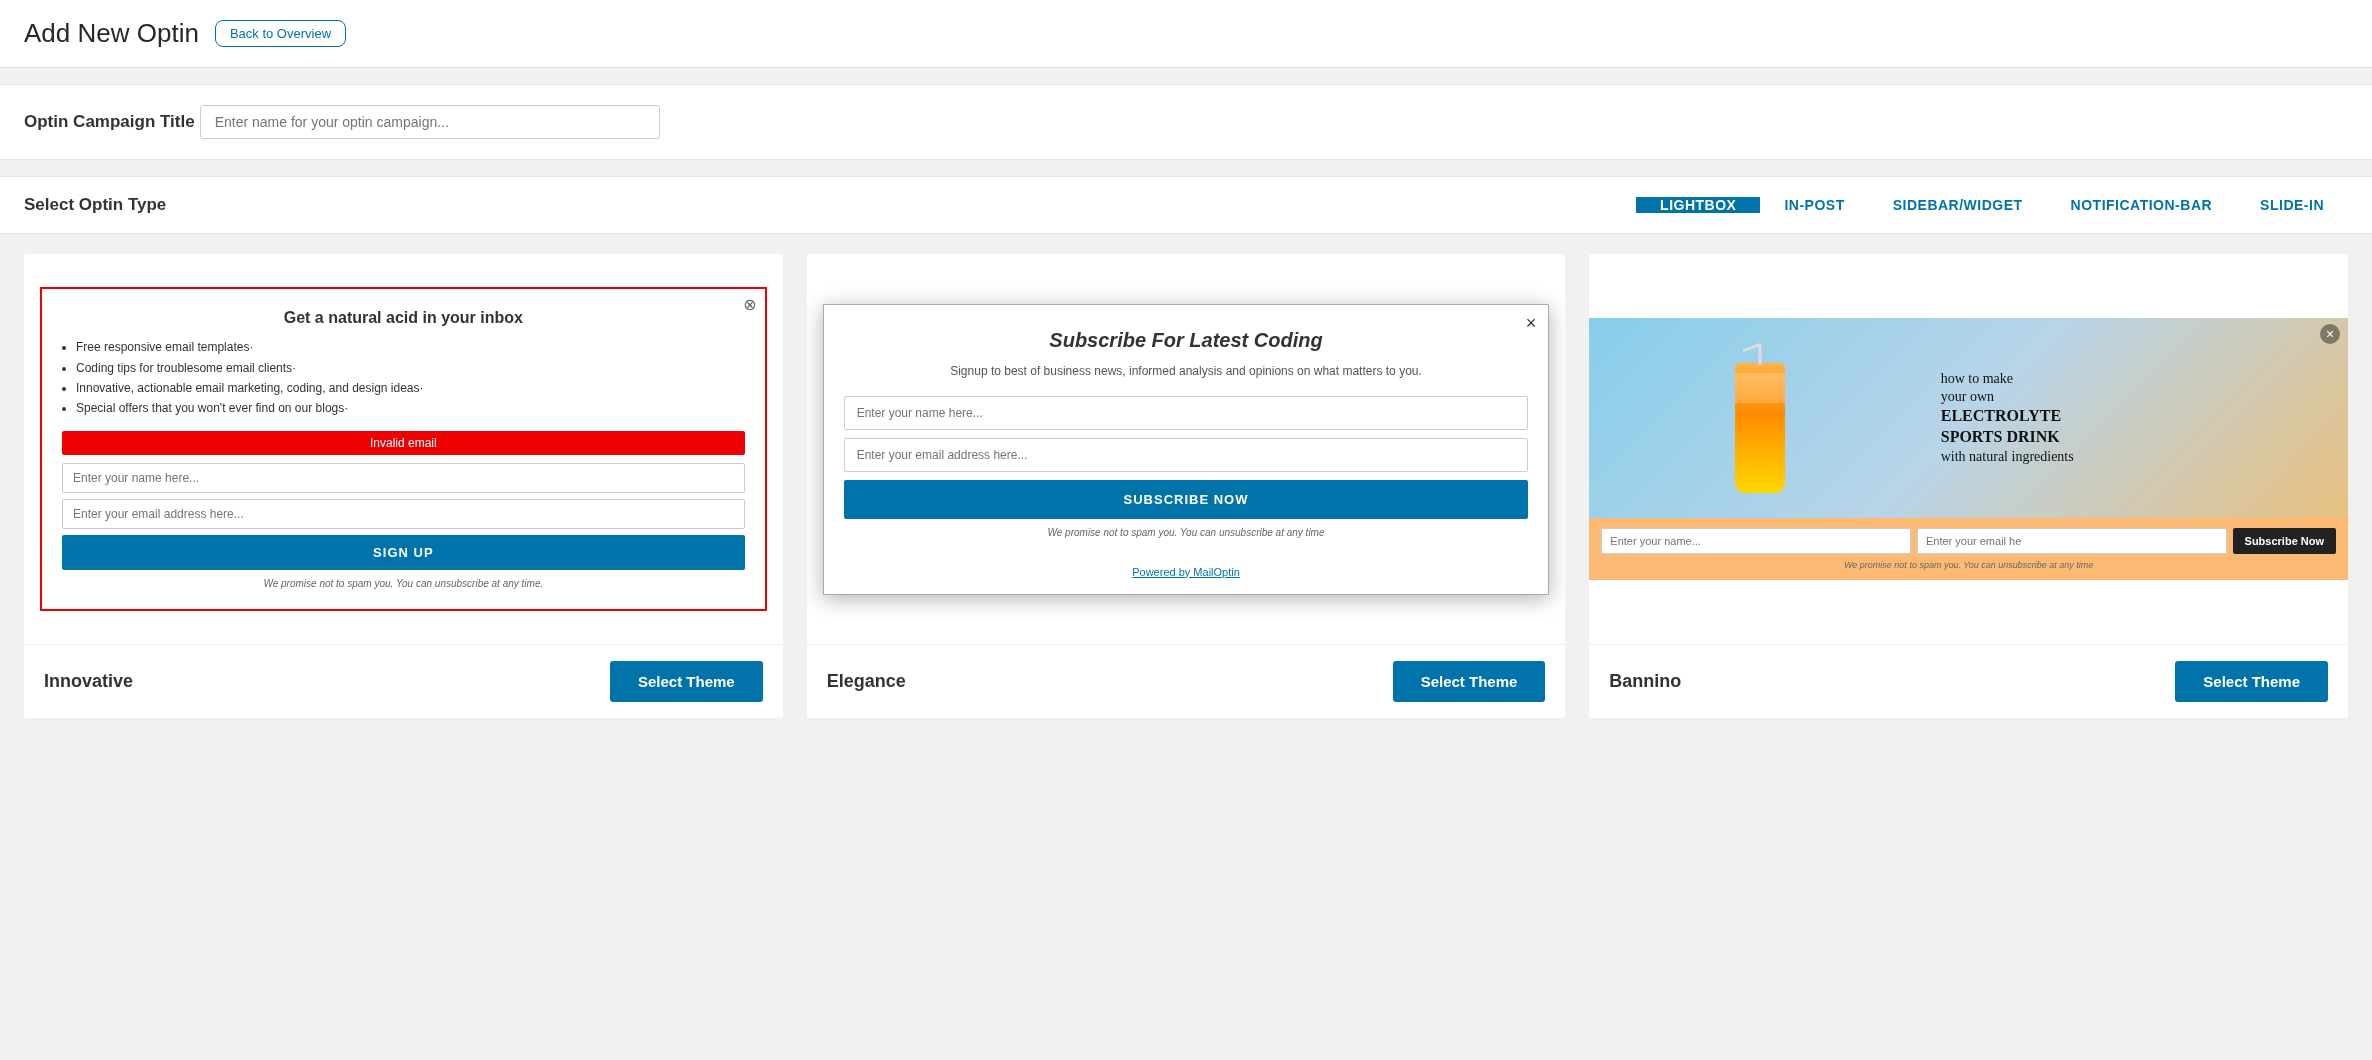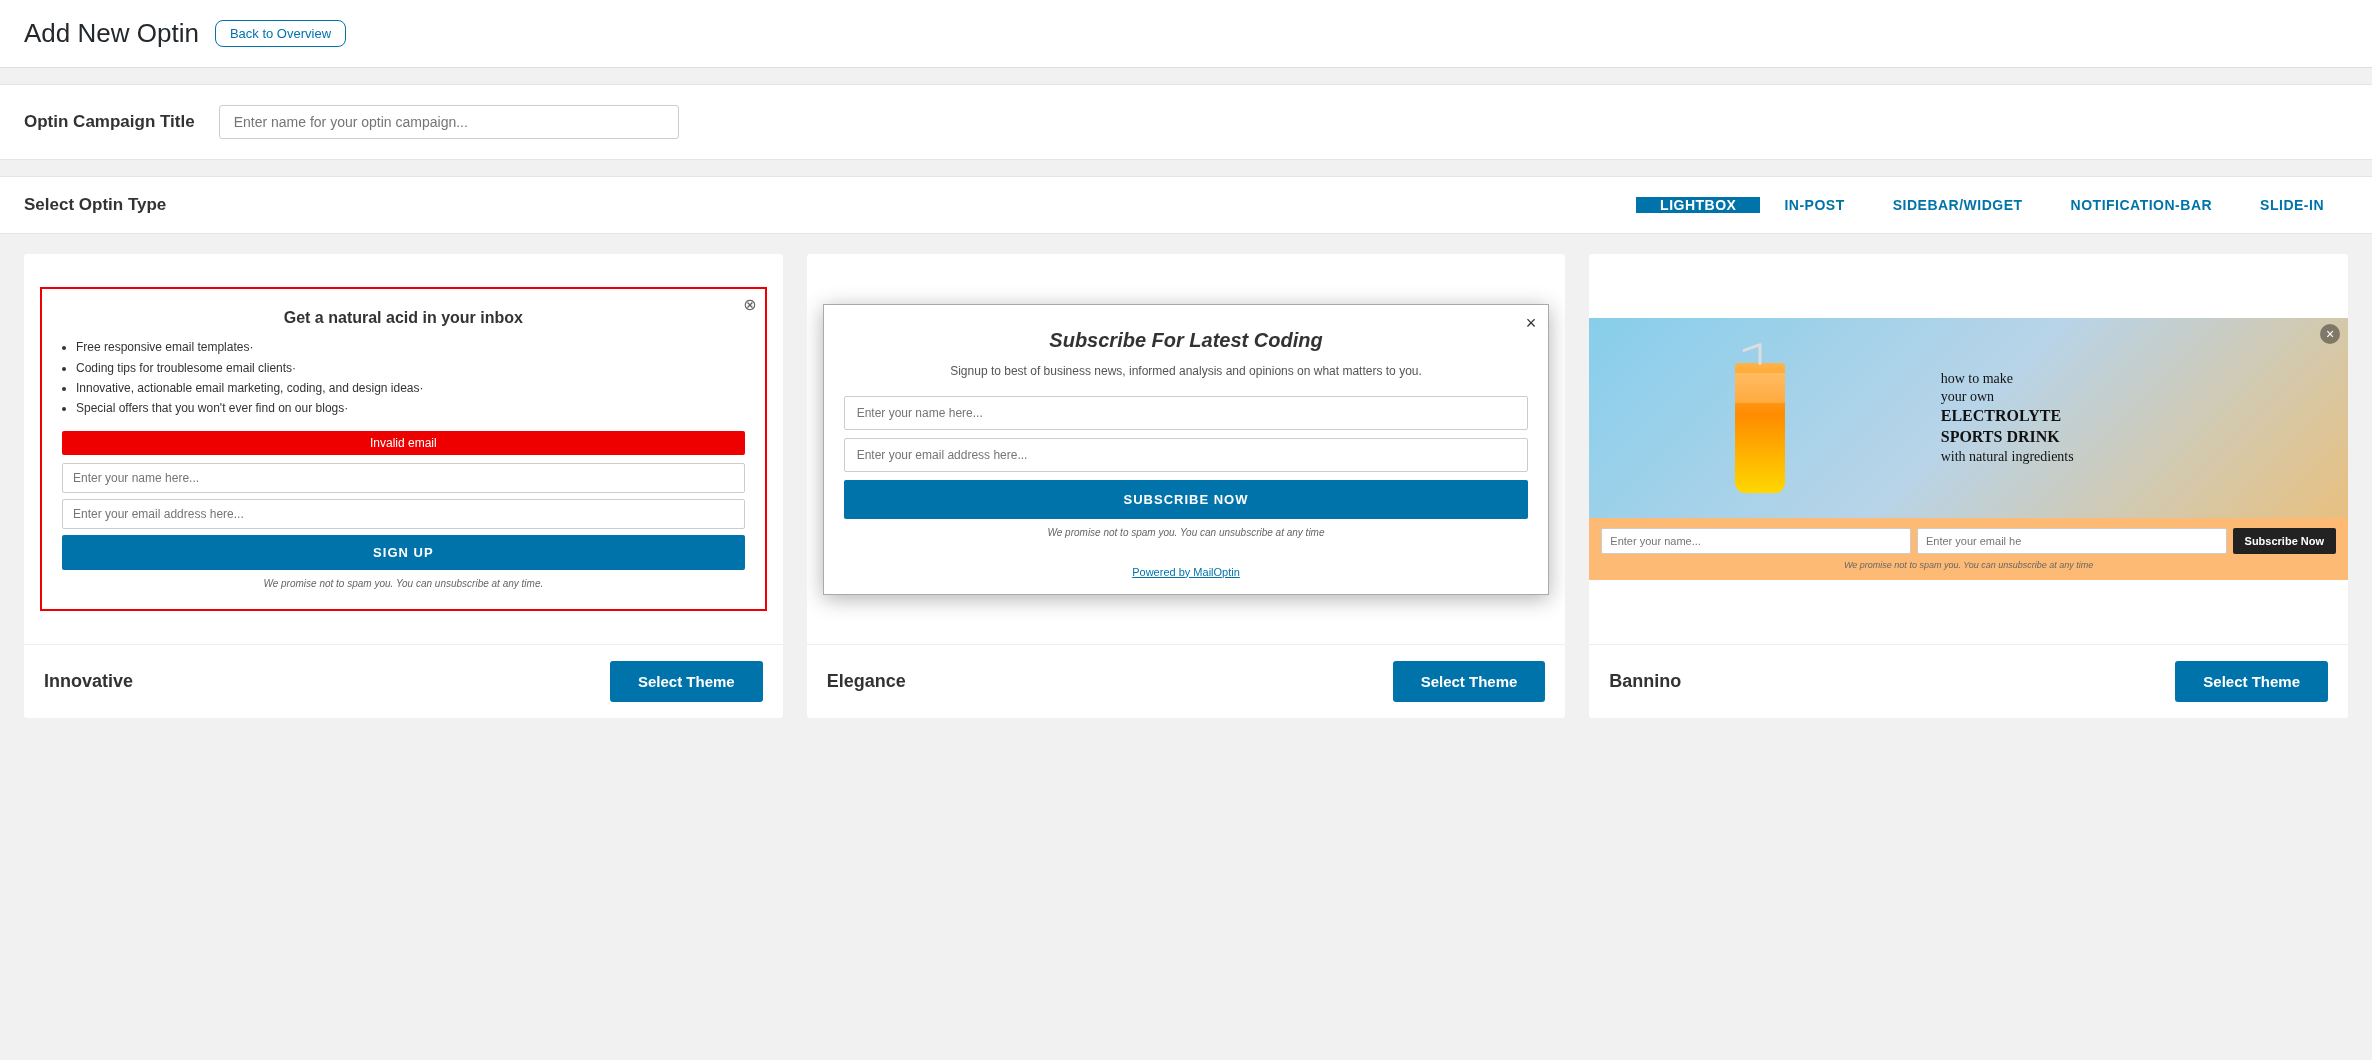--- a/index.html
+++ b/index.html
@@ -27,21 +27,21 @@
       font-size: 13px;
       cursor: pointer;
     }
 
     .campaign-title-section {
       background: #fff;
       padding: 20px 24px;
       margin: 16px 0;
       display: flex;
       align-items: center;
-      gap: 24px;
+      gap: 5px;
       border-top: 1px solid #e5e5e5;
       border-bottom: 1px solid #e5e5e5;
     }
     .campaign-title-label {
       font-size: 17px;
       font-weight: 700;
       white-space: nowrap;
     }
     .campaign-title-input {
       width: 460px;

